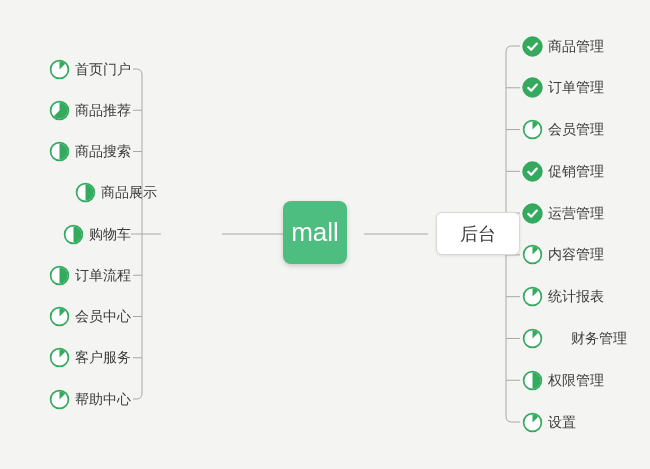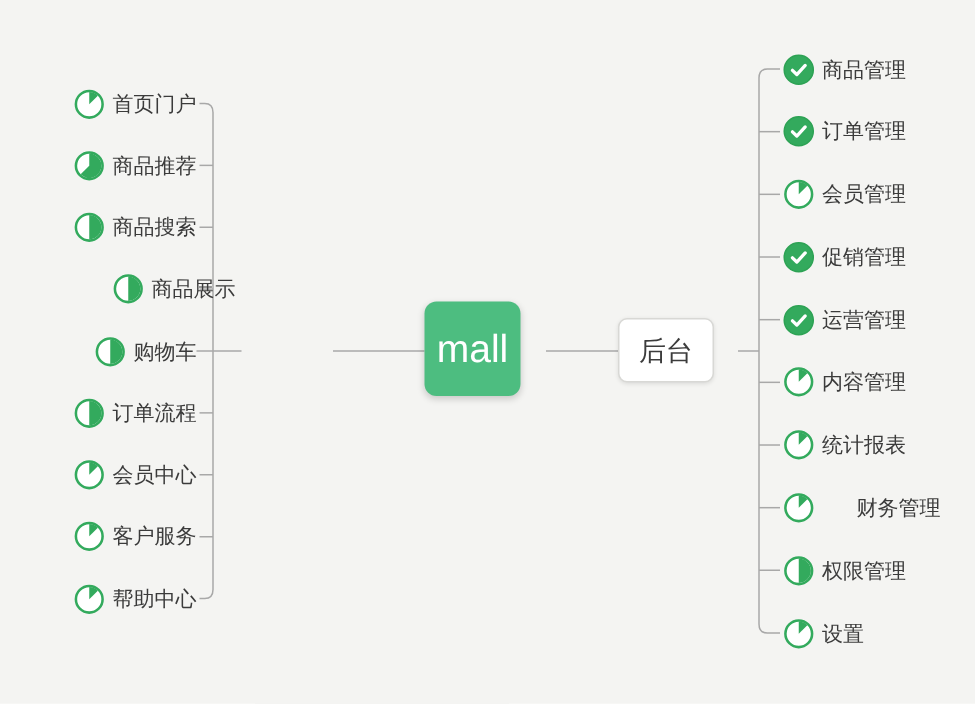--- a/index.html
+++ b/index.html
@@ -8,21 +8,21 @@
   #connectors{position:absolute;left:0;top:0;width:650px;height:469px;}
   .topic{position:absolute;display:flex;align-items:center;gap:5px;height:24px;
          font-size:14px;color:#3B3B3B;white-space:nowrap;cursor:default;}
   .topic .lbl{line-height:21px;}
   .node{position:absolute;box-sizing:border-box;display:flex;align-items:center;justify-content:center;}
   #root-node{left:283px;top:201px;width:64px;height:63px;background:#4DBD80;border-radius:8px;
              color:#FFFFFF;font-size:26px;box-shadow:0 2px 5px rgba(0,0,0,0.18);}
   .branch{background:#FFFFFF;border:1px solid #D8D8D5;border-radius:6px;color:#3C3C3C;
           font-size:18px;box-shadow:0 1px 3px rgba(0,0,0,0.10);}
   #branch-left{left:161px;top:212px;width:61px;height:43px;}
-  #branch-right{left:412px;top:212px;width:64px;height:43px;align-items:center;}
+  #branch-right{left:436px;top:212px;width:84px;height:43px;align-items:center;}
   svg.icon{flex:0 0 auto;display:block;}
 </style>
 </head>
 <body>
 
 <div id="canvas">
   <svg id="connectors" viewBox="0 0 650 469" xmlns="http://www.w3.org/2000/svg">
       <path d="M133 69 H136.5 Q142 69 142 75 V393 Q142 399 136.5 399 H133" fill="none" stroke="#A8A8A8" stroke-width="1"></path>
       <path d="M133 110.25 H142" fill="none" stroke="#A8A8A8" stroke-width="1"></path>
       <path d="M133 151.5 H142" fill="none" stroke="#A8A8A8" stroke-width="1"></path>

